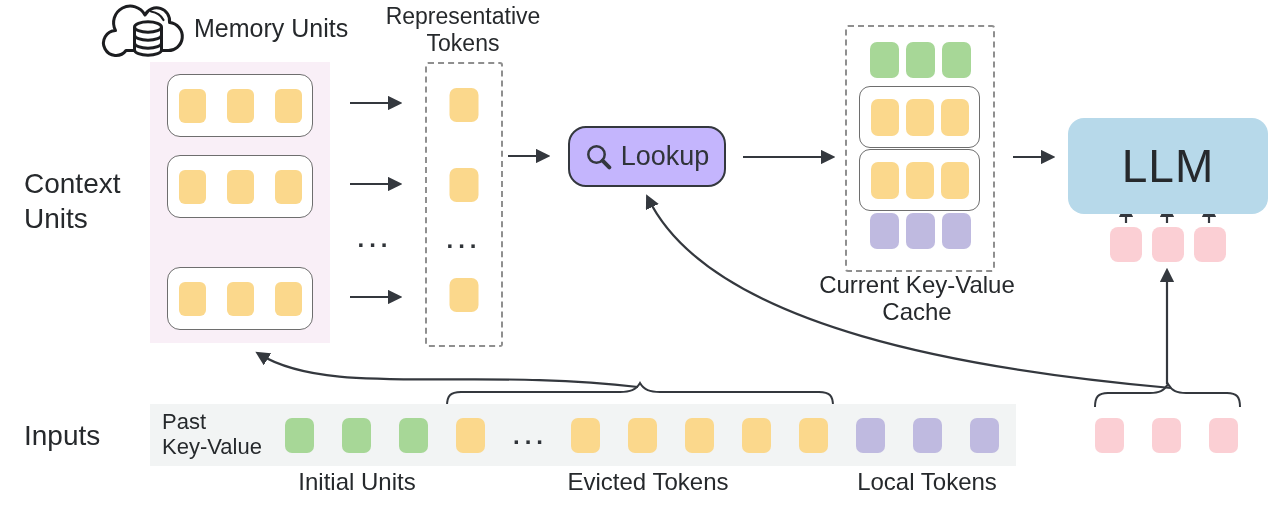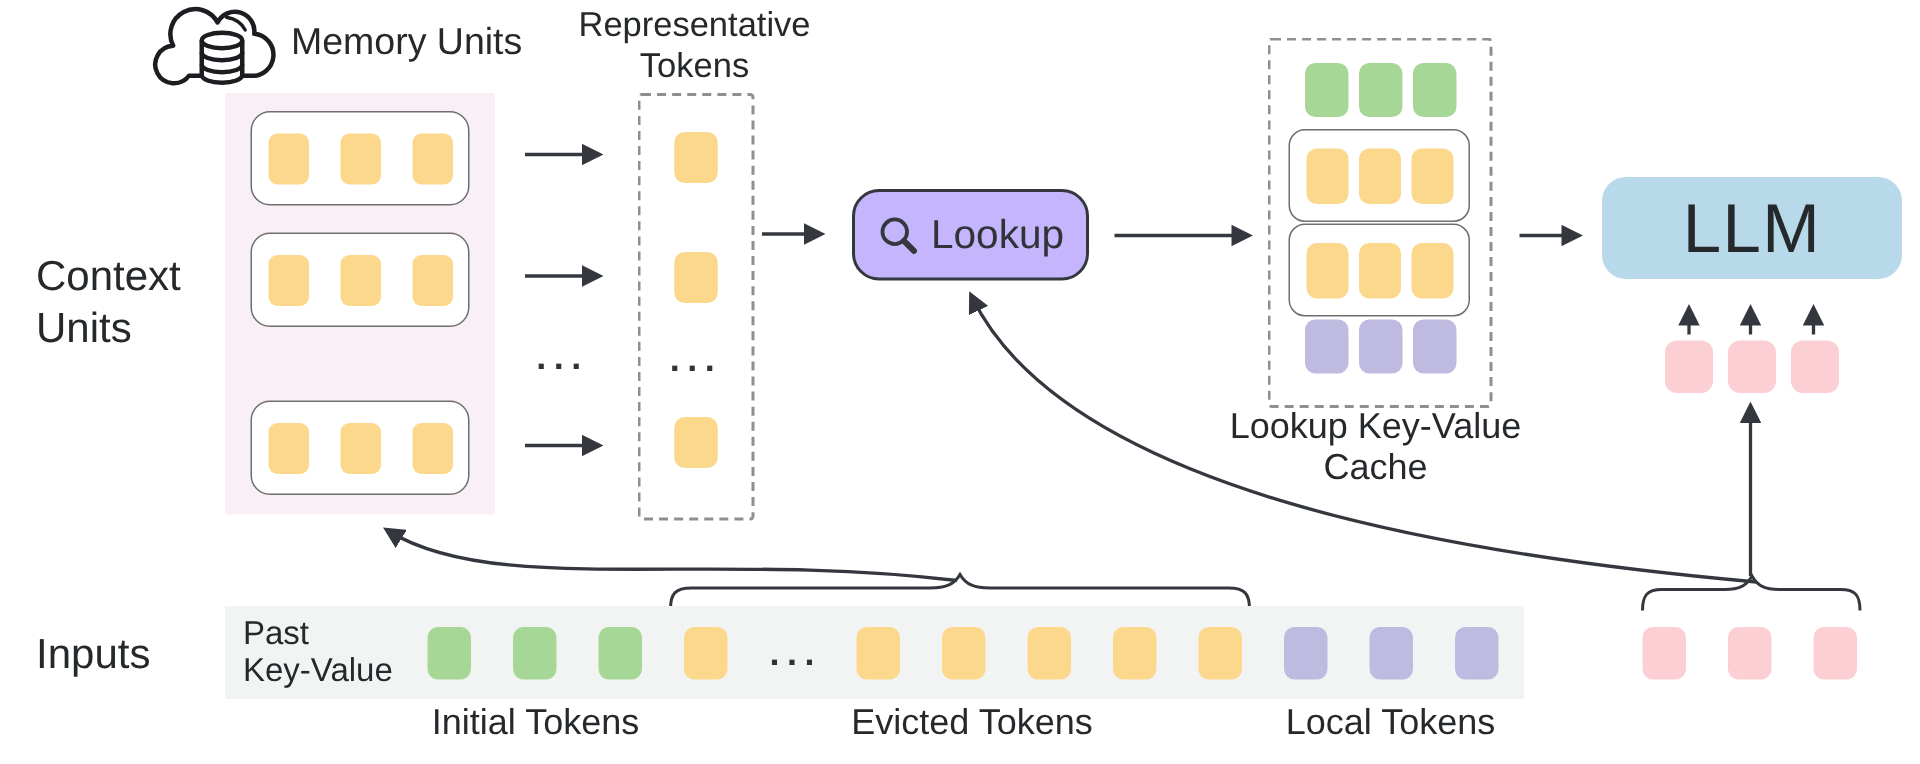--- a/index.html
+++ b/index.html
@@ -26,21 +26,21 @@
           font-size:27px;color:#303439;box-sizing:border-box;}
   
   .kvbox{left:845px;top:25px;width:146px;height:243px;border:2px dashed #8F8F8F;border-radius:3px;}
   .kvrow{position:absolute;left:0;right:0;display:flex;justify-content:center;gap:7px;}
   .kvrow .token{width:29px;height:36px;}
   .kvboxed{position:absolute;left:12px;width:119px;height:60px;background:#fff;
            border:1.5px solid #6e6e6e;border-radius:11px;display:flex;align-items:center;
            justify-content:center;gap:7px;}
   .kvboxed .token{width:28px;height:37px;}
   
-  .llm{left:1068px;top:118px;width:200px;height:68px;border-radius:16px;display:flex;
+  .llm{left:1068px;top:118px;width:200px;height:96px;border-radius:16px;display:flex;
        align-items:center;justify-content:center;font-size:46px;font-weight:500;
        letter-spacing:1px;color:#26292C;}
   .feed{left:1110px;top:227px;display:flex;gap:10px;}
   .feed .token{width:32px;height:35px;border-radius:8px;}
   
   .strip{left:150px;top:404px;width:866px;height:62px;}
   .striprow{position:absolute;left:135px;top:14px;display:flex;gap:28px;align-items:center;}
   .tgroup{display:flex;gap:28px;}
   .stripdots{width:30px;text-align:center;line-height:35px;}
   .cur{left:1095px;top:418px;display:flex;gap:28px;}
@@ -153,21 +153,21 @@
         <div class="token" style="background: rgb(251, 216, 140);"></div>
         <div class="token" style="background: rgb(251, 216, 140);"></div>
       </div>
     <div class="kvrow" style="top:186px;">
         <div class="token" style="background: rgb(191, 186, 224);"></div>
         <div class="token" style="background: rgb(191, 186, 224);"></div>
         <div class="token" style="background: rgb(191, 186, 224);"></div>
       </div>
   </div>
   <div class="lbl center" style="left:817px;top:271px;width:200px;font-size:24px;line-height:27px;">
-    <div>Lookup Key-Value</div>
+    <div>Current Key-Value</div>
     <div>Cache</div>
   </div>
 
   <div class="abs llm" style="background: rgb(183, 217, 234);">
     <span>LLM</span>
   </div>
   <div class="abs feed">
       <div class="token" style="background: rgb(251, 207, 212);"></div>
       <div class="token" style="background: rgb(251, 207, 212);"></div>
       <div class="token" style="background: rgb(251, 207, 212);"></div>
@@ -203,17 +203,17 @@
         </div>
     </div>
   </div>
 
   <div class="abs cur">
       <div class="token" style="background: rgb(251, 207, 212);"></div>
       <div class="token" style="background: rgb(251, 207, 212);"></div>
       <div class="token" style="background: rgb(251, 207, 212);"></div>
     </div>
 
-  <div class="lbl center" style="left:267px;top:468px;width:180px;font-size:24px;">Initial Tokens</div>
+  <div class="lbl center" style="left:267px;top:468px;width:180px;font-size:24px;">Initial Units</div>
   <div class="lbl center" style="left:558px;top:468px;width:180px;font-size:24px;">Evicted Tokens</div>
   <div class="lbl center" style="left:837px;top:468px;width:180px;font-size:24px;">Local Tokens</div>
 
 </div>
 
 </body></html>

